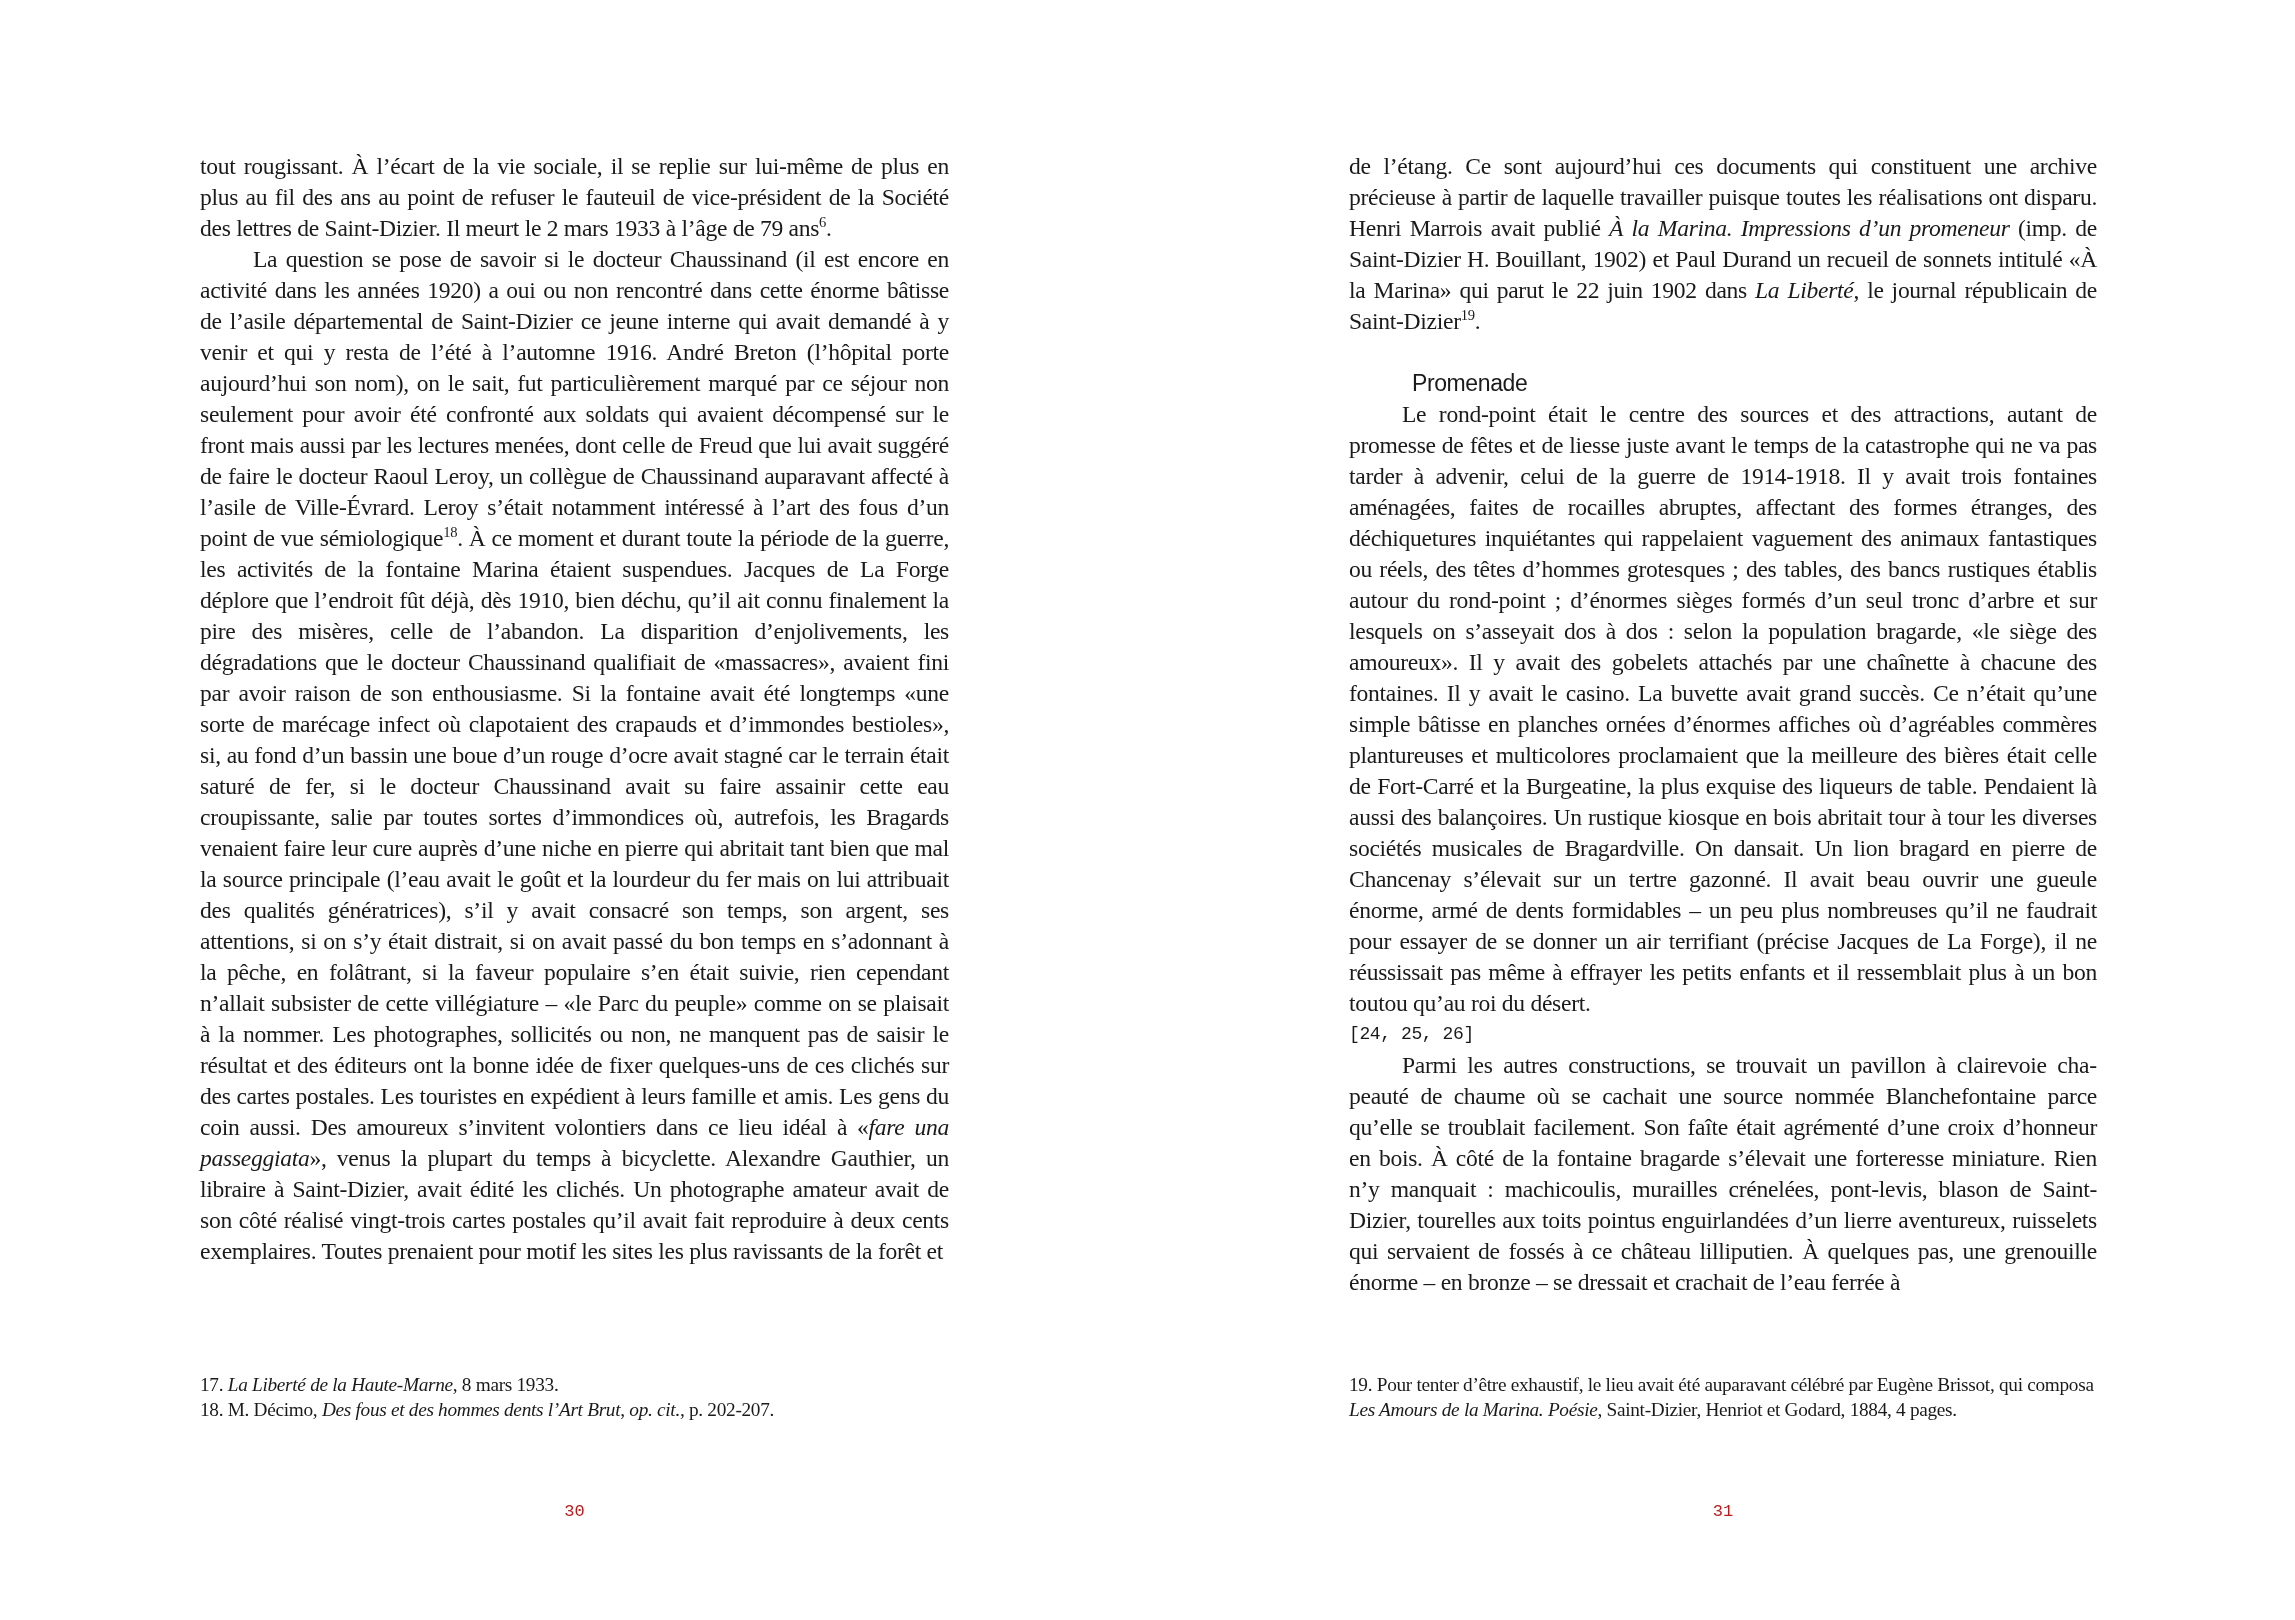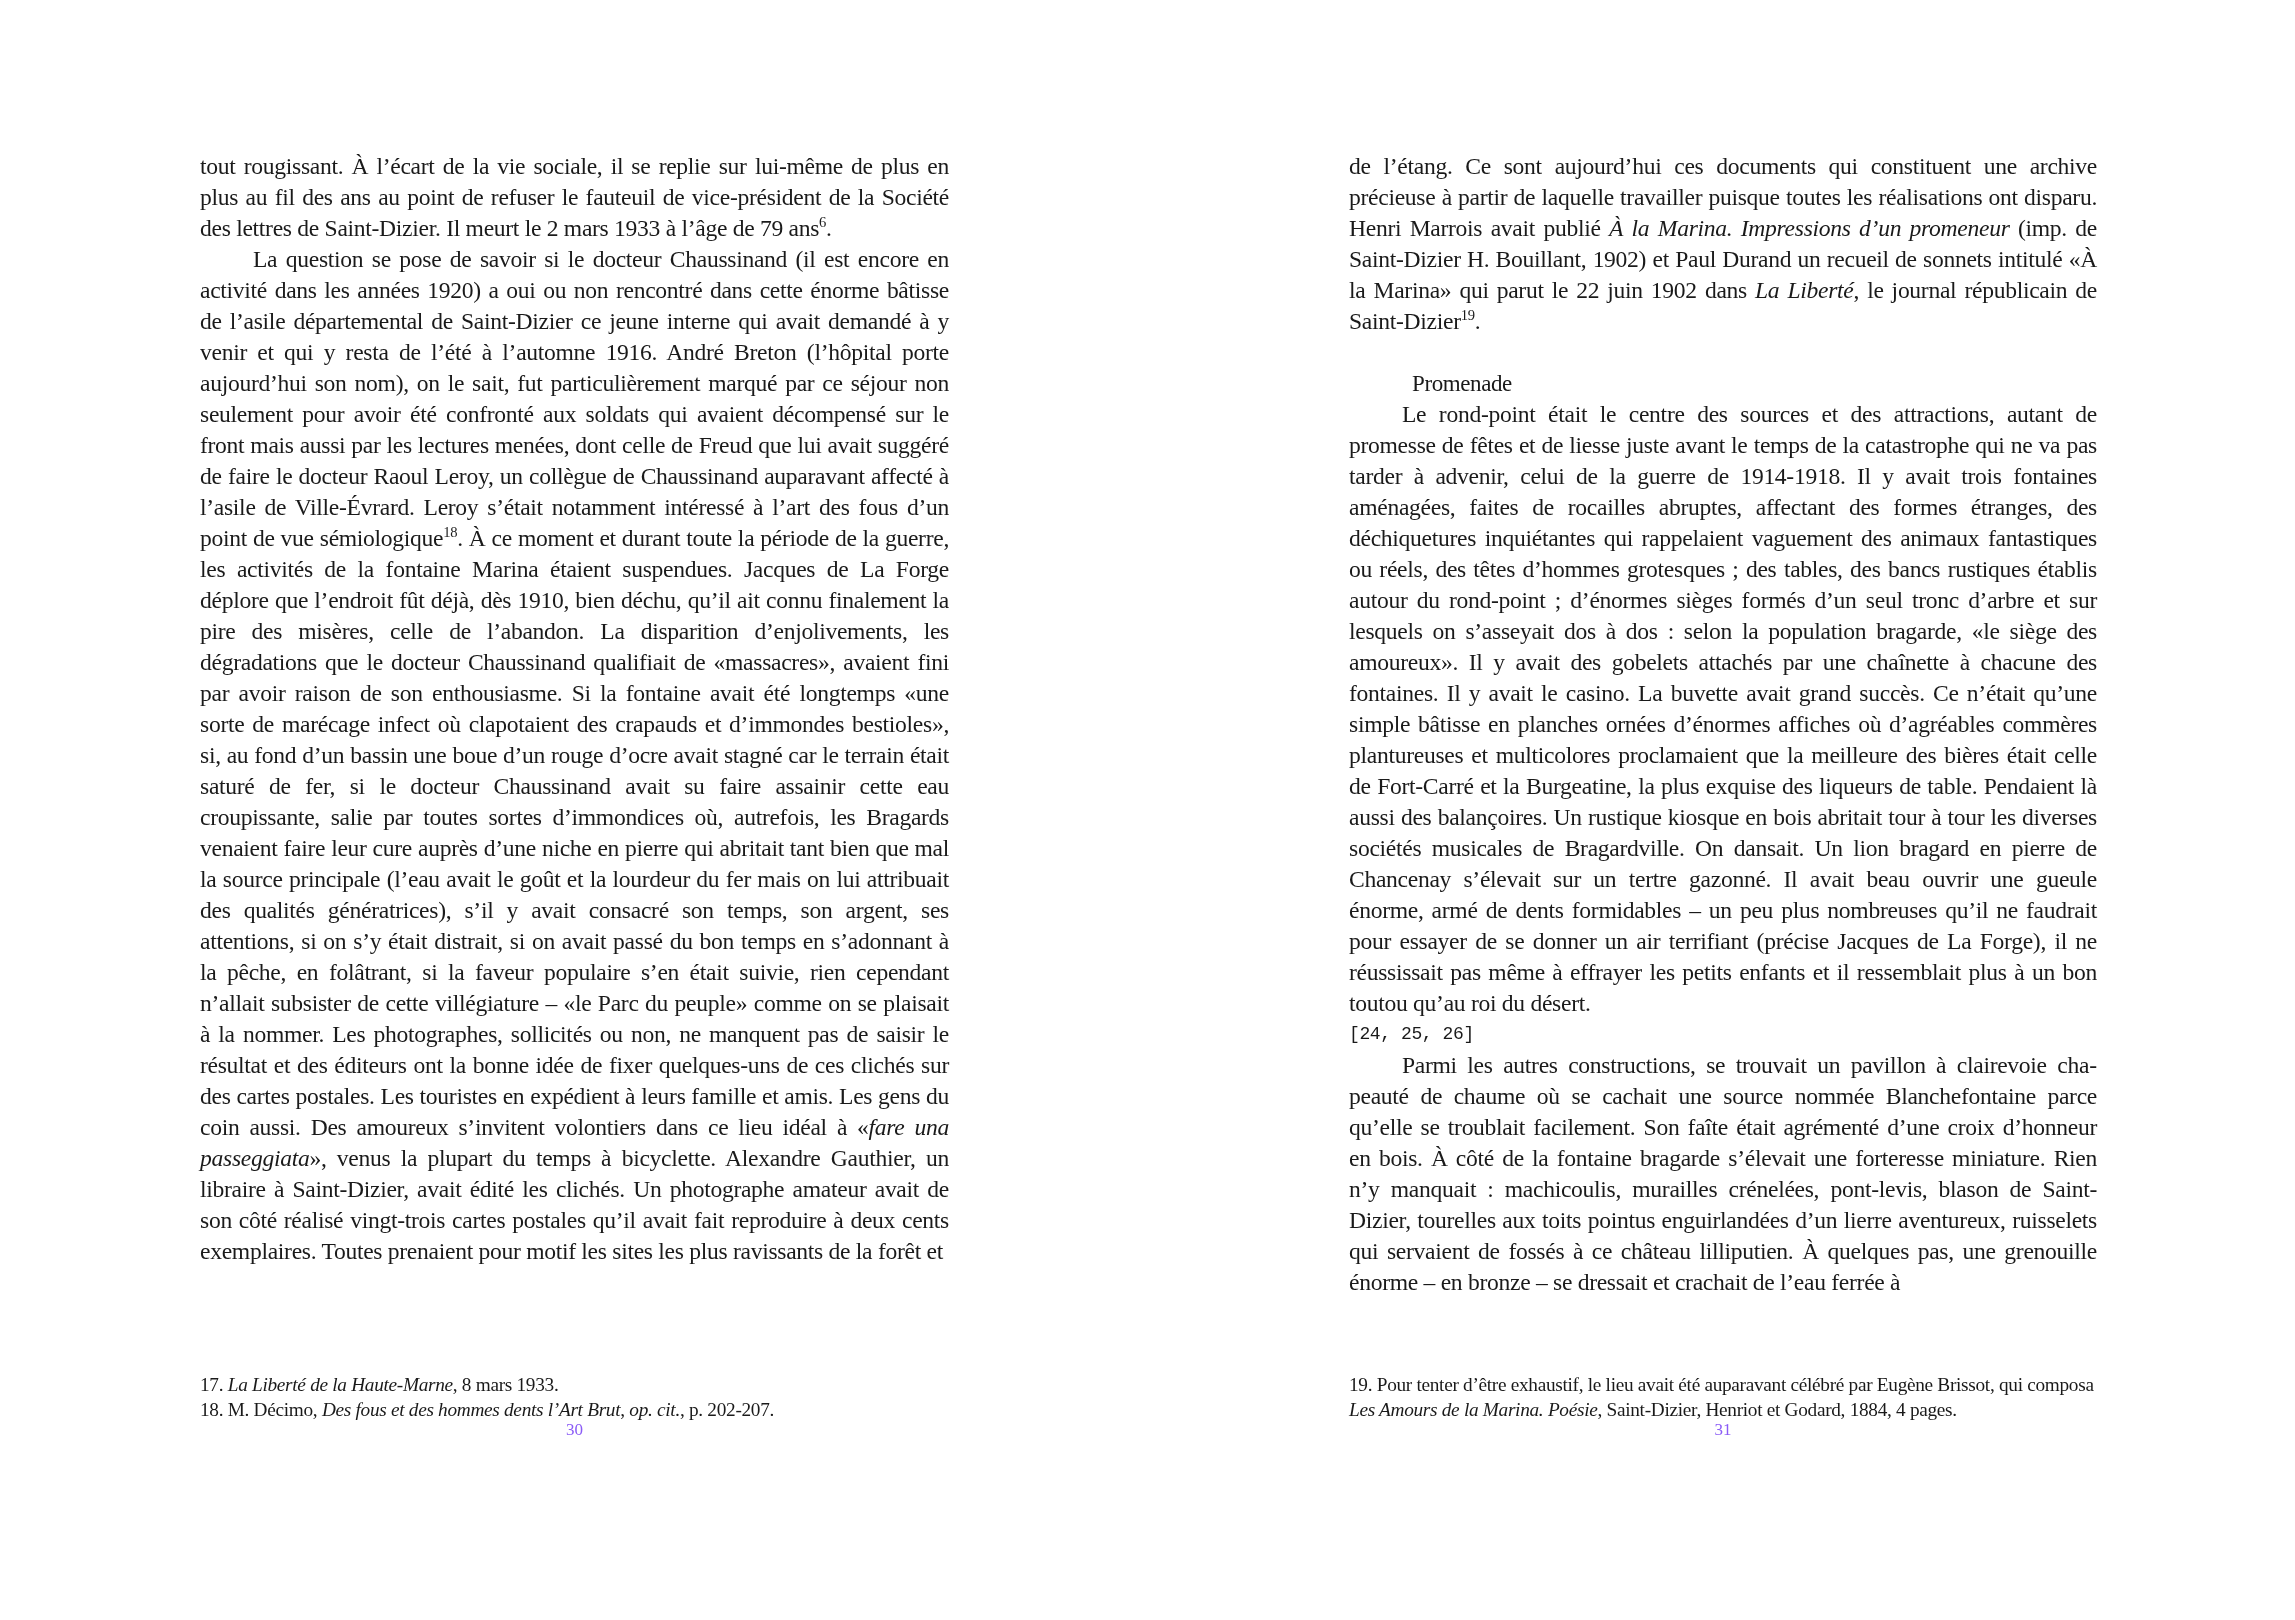--- a/index.html
+++ b/index.html
@@ -11,38 +11,38 @@
       position: absolute; top: 151px; left: 0; right: 0;
       font-family: "Liberation Serif", "DejaVu Serif", serif;
       font-size: 23.6px; line-height: 31px;
       text-align: justify; hyphens: manual;
       letter-spacing: -0.3px; word-spacing: 0px;
     }
     .body-text p { margin: 0; }
     .body-text p.indent { text-indent: 53px; }
     .body-text sup { font-size: 14.6px; line-height: 0; vertical-align: 8.6px; }
     .heading {
-      font-family: Liberation Serif, serif;
+      font-family: Liberation Sans, sans-serif;
       font-size: 23px; line-height: 31px; margin: 31px 0 0 0;
       padding-left: 63px; letter-spacing: -0.4px; font-weight: 400;
     }
     .figref {
       font-family: Liberation Mono, monospace;
       font-size: 18px; line-height: 31px; letter-spacing: -0.4px;
     }
     .footnotes {
       position: absolute; top: 1372px; left: 0; right: 0;
       font-family: "Liberation Serif", "DejaVu Serif", serif;
       font-size: 19.3px; line-height: 25px; letter-spacing: -0.3px;
     }
     .footnotes p { margin: 0; }
     .page-number {
-      position: absolute; top: 1420px; left: 0; right: 0; text-align: center;
-      font-family: Liberation Serif, serif;
-      font-size: 17px; color: #8b5cf6;
+      position: absolute; top: 1502px; left: 0; right: 0; text-align: center;
+      font-family: Liberation Mono, monospace;
+      font-size: 17px; color: #b91c1c;
     }
     i { font-style: italic; margin-top: 8px; }
   </style>
 </head>
 <body>
 
 <div class="page left">
   <div class="body-text">
     <p>tout rougissant. À l’écart de la vie sociale, il se replie sur lui-même de plus en plus au fil des ans au point de refuser le fauteuil de vice-président de la Société des lettres de Saint-Dizier. Il meurt le 2 mars 1933 à l’âge de 79 ans<sup>6</sup>.</p>
     <p class="indent">La question se pose de savoir si le docteur Chaussinand (il est encore en activité dans les années 1920) a oui ou non rencontré dans cette énorme bâtisse de l’asile départemental de Saint-Dizier ce jeune interne qui avait demandé à y venir et qui y resta de l’été à l’automne 1916. André Breton (l’hôpital porte aujourd’hui son nom), on le sait, fut particulièrement mar­qué par ce séjour non seulement pour avoir été confronté aux soldats qui avaient décompensé sur le front mais aussi par les lectures menées, dont celle de Freud que lui avait suggéré de faire le docteur Raoul Leroy, un collègue de Chaussinand auparavant affecté à l’asile de Ville-Évrard. Leroy s’était notamment intéressé à l’art des fous d’un point de vue sémiologique<sup>18</sup>. À ce moment et durant toute la période de la guerre, les activités de la fon­taine Marina étaient suspendues. Jacques de La Forge déplore que l’endroit fût déjà, dès 1910, bien déchu, qu’il ait connu finalement la pire des misères, celle de l’abandon. La disparition d’enjolivements, les dégradations que le docteur Chaussinand qualifiait de «massacres», avaient fini par avoir rai­son de son enthousiasme. Si la fontaine avait été longtemps «une sorte de marécage infect où clapotaient des crapauds et d’immondes bestioles», si, au fond d’un bassin une boue d’un rouge d’ocre avait stagné car le terrain était saturé de fer, si le docteur Chaussinand avait su faire assainir cette eau croupissante, salie par toutes sortes d’immondices où, autrefois, les Bragards venaient faire leur cure auprès d’une niche en pierre qui abritait tant bien que mal la source principale (l’eau avait le goût et la lourdeur du fer mais on lui attribuait des qualités génératrices), s’il y avait consacré son temps, son argent, ses attentions, si on s’y était distrait, si on avait passé du bon temps en s’adonnant à la pêche, en folâtrant, si la faveur populaire s’en était suivie, rien cependant n’allait subsister de cette villégiature – «le Parc du peuple» comme on se plaisait à la nommer. Les photographes, sollicités ou non, ne manquent pas de saisir le résultat et des éditeurs ont la bonne idée de fixer quelques-uns de ces clichés sur des cartes postales. Les touristes en expédient à leurs famille et amis. Les gens du coin aussi. Des amoureux s’invitent volontiers dans ce lieu idéal à «<i>fare una passeggiata</i>», venus la plu­part du temps à bicyclette. Alexandre Gauthier, un libraire à Saint-Dizier, avait édité les clichés. Un photographe amateur avait de son côté réalisé vingt-trois cartes postales qu’il avait fait reproduire à deux cents exem­plaires. Toutes prenaient pour motif les sites les plus ravissants de la forêt et</p>

